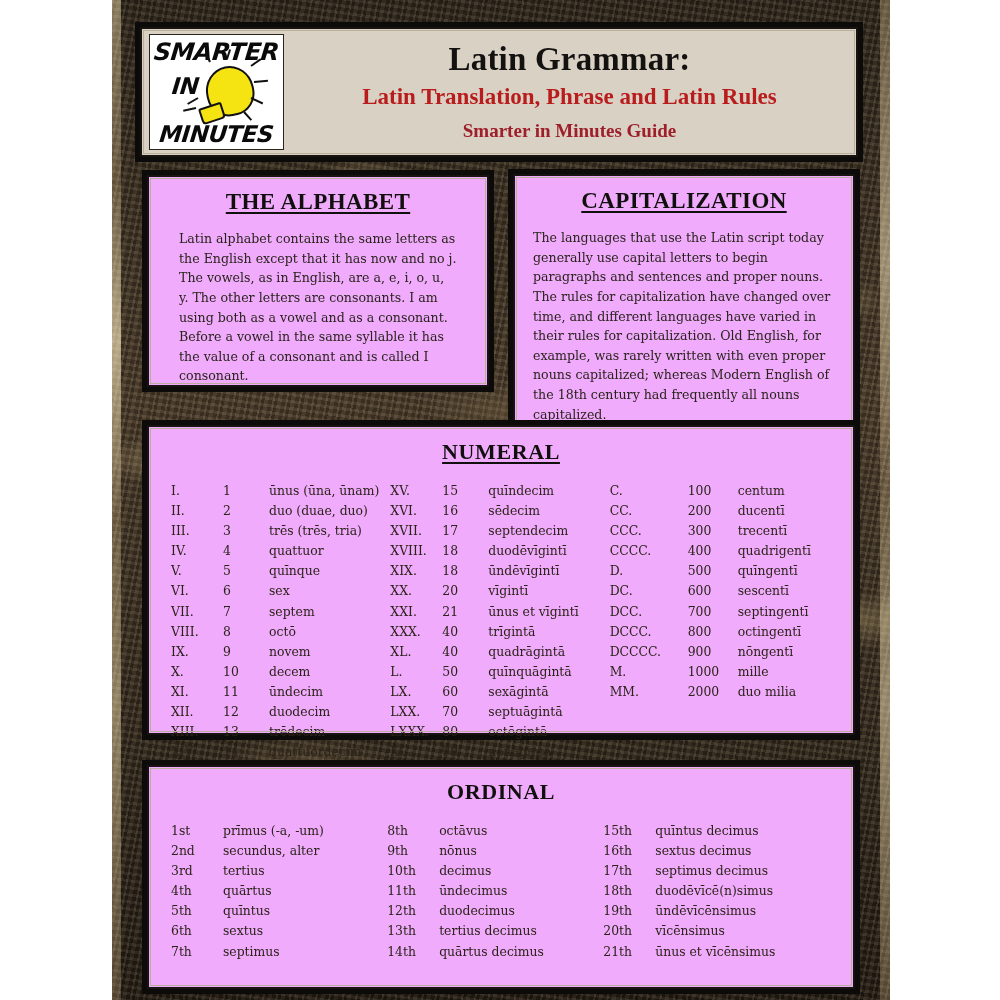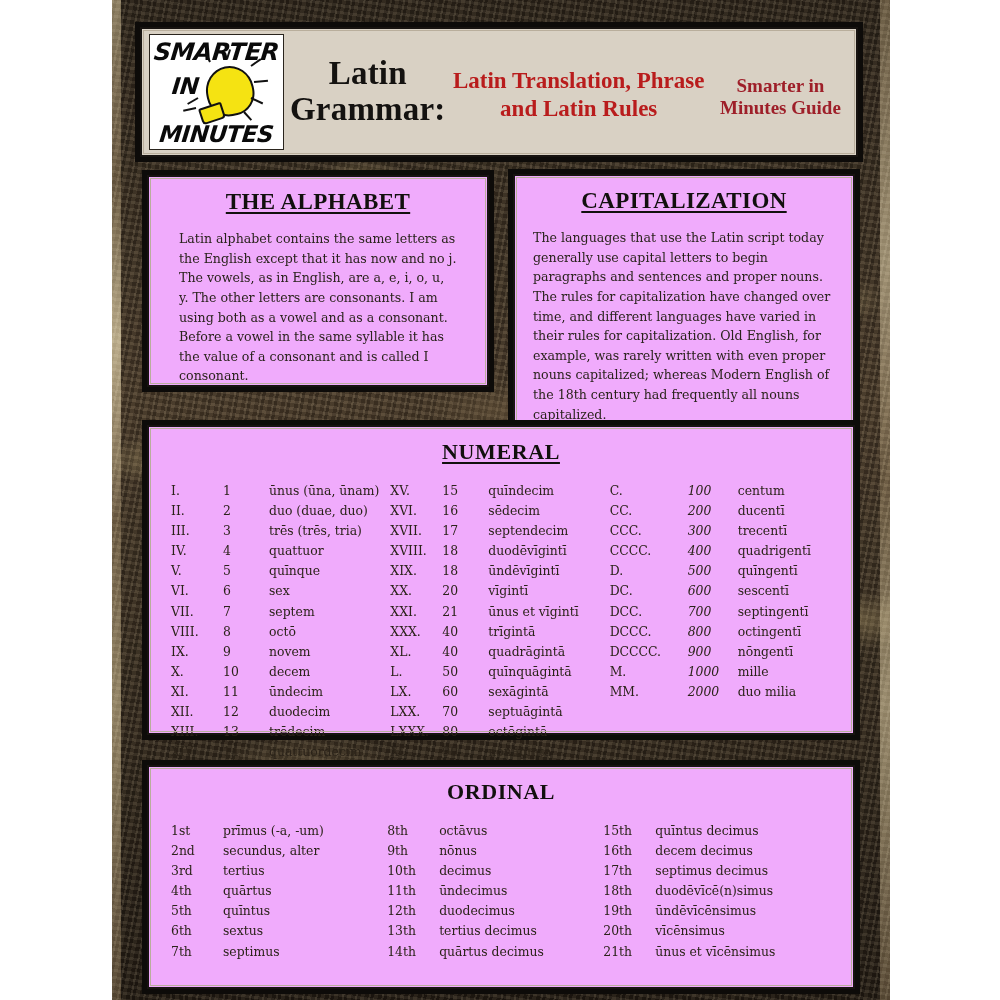--- a/index.html
+++ b/index.html
@@ -136,21 +136,21 @@
     position: absolute;
     background: #111;
     height: 2px;
     transform-origin: left center;
   }
 
   #header-text {
     flex: 1 1 auto;
     padding-left: 6px;
     display: flex;
-    flex-direction: row;
+    flex-direction: column;
     justify-content: center;
     align-items: center;
     text-align: center;
   }
   #title-main {
     font-size: 33px;
     font-weight: bold;
     color: #141210;
     line-height: 1.08;
     letter-spacing: .2px;
@@ -222,21 +222,21 @@
     color: #2b2319;
     font-family: "DejaVu Serif", "Liberation Serif", serif;
     white-space: nowrap;
   }
   
   #panel-numeral .col      { width: 224px; }
   #panel-numeral .col:last-child { width: 226px; }
   #panel-numeral .c-rom    { width: 52px; }
   #panel-numeral .c-num    { width: 46px; }
   #panel-numeral .col:last-child .c-rom { width: 78px; }
-  #panel-numeral .col:last-child .c-num { width: 50px; font-style: italic; }
+  #panel-numeral .col:last-child .c-num { width: 50px; }
 
   
   #panel-ordinal .cols { padding: 0 22px; }
   #panel-ordinal .col  { width: 224px; }
   #panel-ordinal .col:nth-child(3) { width: 236px; }
   #panel-ordinal .c-ord { width: 52px; }
 </style>
 </head>
 <body>
 
@@ -568,21 +568,21 @@
             </div>
         </div>
 
         <div class="col">
           <div class="row">
               <span class="c-ord">15th</span>
               <span class="c-lat">quīntus decimus</span>
             </div>
           <div class="row">
               <span class="c-ord">16th</span>
-              <span class="c-lat">decem decimus</span>
+              <span class="c-lat">sextus decimus</span>
             </div>
           <div class="row">
               <span class="c-ord">17th</span>
               <span class="c-lat">septimus decimus</span>
             </div>
           <div class="row">
               <span class="c-ord">18th</span>
               <span class="c-lat">duodēvīcē(n)simus</span>
             </div>
           <div class="row">

